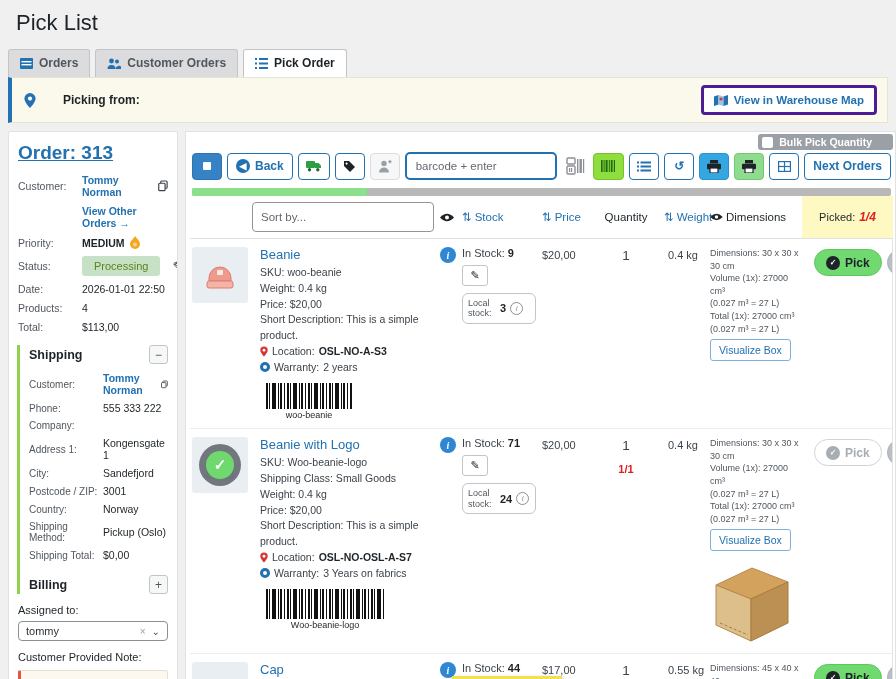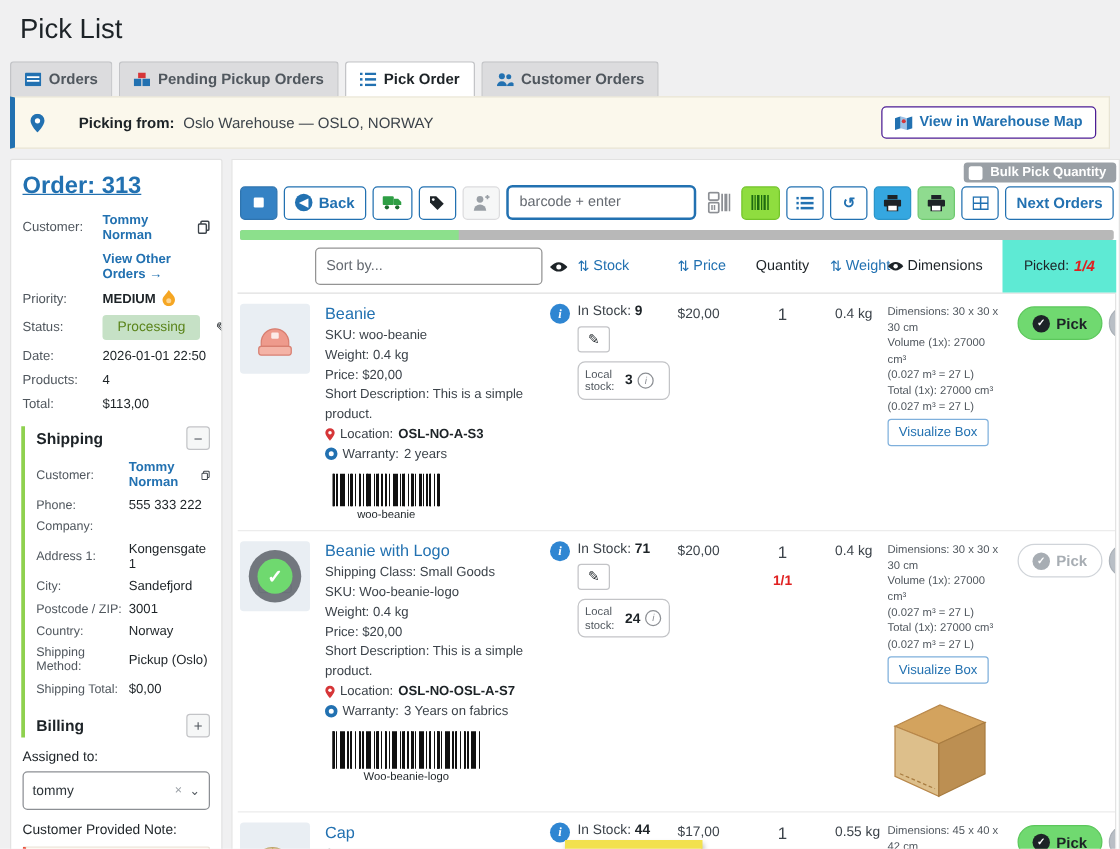--- a/index.html
+++ b/index.html
@@ -16,21 +16,21 @@
          padding:6px 11px 7px; font-size:12px; font-weight:700; color:#50575e; border-radius:3px 3px 0 0; cursor:pointer;}
   .tab.active { background:#fff; color:#1d2327; }
   .tab svg { display:block; }
 
   
   .banner { margin:0 8px; background:#fbf8ec; border:1px solid #e8e4d4; border-left:4px solid #2271b1;
             display:flex; align-items:center; padding:7px 10px 7px 12px; min-height:38px; }
   .banner .txt { display:flex; align-items:center; gap:7px; }
   .banner b { color:#1d2327; font-size:12px;padding-left:20px; }
   .banner span.val { color:#3c434a; font-size:12px; }
-  .map-btn { margin-left:auto; background:#fff; border:1px solid #4c1d95; color:#2271b1; border-radius:4px;
+  .map-btn { margin-left:auto; background:#fff; border:3px solid #4c1d95; color:#2271b1; border-radius:4px;
              padding:6px 10px; font-size:11.5px; font-weight:700; display:flex; align-items:center; gap:6px; }
 
   
   .layout { display:flex; gap:7px; padding:8px 0 0 8px; align-items:flex-start; height:574px; }
   .sidebar { width:170px; background:#fff; border:1px solid #e2e2e2; border-radius:2px; padding:10px 9px; height:566px; overflow:hidden; }
   .main { width:711px; background:#fff; border:1px solid #e2e2e2; padding:0 2px 0 4px; height:574px; overflow:hidden; position:relative; }
 
   
   .order-title { color:#2271b1; font-size:19px; font-weight:700; text-decoration:underline; display:inline-block; margin-bottom:10px;}
   .f-row { display:grid; grid-template-columns:64px 1fr; align-items:center; margin-bottom:7px; font-size:10.5px; color:#50575e;}
@@ -39,29 +39,29 @@
   .badge { background:#c6e1c6; color:#5b841b; padding:4px 12px; border-radius:3px; font-size:11px; font-weight:400;}
   .pencil { font-size:13px; color:#1d2327; margin-left:8px; cursor:pointer;}
   .section { border-left:3px solid #8fd14f; padding-left:8px; margin:12px 0 0 -9px; margin-left:-1px; padding-left:9px;}
   .sec-head { display:flex; align-items:center; justify-content:space-between; margin-bottom:8px; }
   .sec-head .t { font-size:12.5px; font-weight:700; color:#1d2327; }
   .sq-btn { width:19px; height:19px; border:1px solid #c3c4c7; background:#f6f7f7; border-radius:3px; font-size:12px; color:#50575e; line-height:1;}
   .s-row { display:grid; grid-template-columns:74px 1fr; margin-bottom:6px; font-size:10px; color:#50575e; align-items:center;}
   .s-row .val { font-size:10.5px; color:#1d2327; display:flex; align-items:center; gap:3px;}
   .s-row a { font-size:10.5px; font-weight:700;}
   .lbl { font-size:11px; color:#1d2327; margin:10px 0 5px; }
-  .select { border:1px solid #8c8f94; border-radius:4px; height:31px; display:flex; align-items:center; padding:0 7px; font-size:11px; color:#2c3338; background:#fff; cursor:pointer;}
+  .select { border:1px solid #8c8f94; border-radius:4px; height:20px; display:flex; align-items:center; padding:0 7px; font-size:11px; color:#2c3338; background:#fff; cursor:pointer;}
   .select .x { margin-left:auto; color:#9aa0a6; font-size:10px; }
   .select .chev { color:#50575e; margin-left:6px; font-size:10px; }
   .note-ta { width:100%; height:74px; background:#fdf8ef; border:1px solid #e7dfd2; border-left:3px solid #e8543f; border-radius:2px; resize:both; margin-top:2px;}
 
   
   .bulk-row { display:flex; justify-content:flex-end; padding-top:2px; }
   .bulk-pill { background:#9aa0a6; color:#fff; border-radius:3px; font-size:10.5px; font-weight:700;
-               display:flex; align-items:center; gap:6px; padding:2px 8px 2px 4px; cursor:pointer;}
+               display:flex; align-items:center; gap:6px; padding:2px 21px 2px 4px; cursor:pointer;}
   .bulk-pill .cb { width:11px; height:11px; background:#fff; border-radius:2px; }
   .toolbar { display:flex; align-items:center; justify-content:space-between; padding:2px 2px 6px 2px; }
   .tb-left, .tb-right { display:flex; align-items:center; gap:5px; }
   .tbtn { height:27px; min-width:30px; background:#fff; border:1px solid #2271b1; border-radius:4px; color:#2271b1;
           font-size:12px; font-weight:700; display:flex; align-items:center; justify-content:center; gap:5px; padding:0 8px;}
   .tbtn.square { padding:0 7px; }
   .tbtn.blue-fill { background:#3582c4; border-color:#2f74af; color:#fff; }
   .tbtn.disabled { border-color:#dcdcde; background:#f6f7f7; color:#9aa0a6; }
   .tbtn.print-blue { background:#35a7e0; border-color:#2b95c9; color:#1d2327; }
   .tbtn.print-green { background:#8fdb8f; border-color:#6fc96f; color:#1d2327; }
@@ -73,21 +73,21 @@
   .progress { height:8px; background:#b8b8b8; border-radius:2px; margin:2px 2px 0 2px; overflow:hidden;}
   .progress .fill { height:100%; background:#8ce08c; }
 
   
   .grid-cols { display:grid; grid-template-columns:70px 180px 22px 80px 56px 56px 56px 92px 1fr; }
   .thead { align-items:center; border-bottom:1px solid #e0e0e0; padding:6px 0; min-height:42px; }
   .thead .hcell { font-size:11.5px; color:#1d2327; display:flex; align-items:center; gap:3px;}
   .thead .sortable { color:#2271b1; font-weight:400; cursor:pointer;}
   .sort-input { grid-column:1 / 3; margin-left:62px; width:182px; height:30px; border:1px solid #949494; border-radius:4px; padding:0 8px; font-size:11.5px; color:#2c3338;}
   .sort-input::placeholder { color:#646970;}
-  .picked-cell { background:#5eead4; align-self:stretch; display:flex; align-items:center; justify-content:center; gap:4px; margin:-6px 0; font-size:11px; color:#1d2327;}
+  .picked-cell { background:#fef9c3; align-self:stretch; display:flex; align-items:center; justify-content:center; gap:4px; margin:-6px 0; font-size:11px; color:#1d2327;}
   .picked-cell b { color:#e02020; font-size:12px;font-style:italic; }
   .items { overflow:hidden; border-right:1px solid #e3e3e3; }
   .row { border-bottom:1px solid #ececec; padding:8px 0 6px; position:relative; }
   .img-cell { padding-left:2px; }
   .prod-img { width:56px; height:56px; background:#e9eef3; border-radius:3px; display:flex; align-items:center; justify-content:center; position:relative; cursor:pointer;}
   .check-ovl { position:absolute; inset:0; display:flex; align-items:center; justify-content:center; }
   .check-ovl .oc { width:42px; height:42px; border-radius:50%; background:rgba(97,103,109,.88); display:flex; align-items:center; justify-content:center;}
   .check-ovl .ic { width:28px; height:28px; border-radius:50%; background:#6fd96f; color:#fff; font-size:15px; font-weight:700; display:flex; align-items:center; justify-content:center;}
   .prod-name { font-size:13px; text-decoration:none; font-weight:400; display:inline-block; margin-bottom:3px;}
   .pline { font-size:10.5px; color:#3c434a; line-height:1.5; }
@@ -131,57 +131,48 @@
 <div class="tabs">
   <div class="tab">
     <svg width="13" height="11" viewBox="0 0 13 11">
         <rect x="0" y="0" width="13" height="11" rx="1" fill="#2271b1"></rect>
         <rect x="1.5" y="3" width="10" height="1.4" fill="#fff"></rect>
         <rect x="1.5" y="6" width="10" height="1.4" fill="#fff"></rect>
       </svg>
     <span>Orders</span>
   </div>
   <div class="tab">
-    <svg width="13" height="11" viewBox="0 0 13 11">
-        <rect x="0" y="5" width="6" height="6" fill="#2271b1"></rect>
-        <rect x="7" y="5" width="6" height="6" fill="#2271b1"></rect>
-        <rect x="3.5" y="0" width="6" height="4.5" fill="#d63638"></rect>
+    <svg width="14" height="11" viewBox="0 0 14 11">
+        <circle cx="4.5" cy="3" r="2.4" fill="#2271b1"></circle>
+        <circle cx="10" cy="3.4" r="2" fill="#2271b1"></circle>
+        <path d="M0.5 11 a4 4 0 0 1 8 0 z" fill="#2271b1"></path>
+        <path d="M8.5 11 a3.4 3.4 0 0 1 5.5 -2.4 V11 z" fill="#2271b1"></path>
       </svg>
-    <span>Pending Pickup Orders</span>
+    <span>Customer Orders</span>
   </div>
   <div class="tab active">
     <svg width="13" height="11" viewBox="0 0 13 11">
         <rect x="0" y="0" width="2" height="2" fill="#2271b1"></rect>
         <rect x="0" y="4.5" width="2" height="2" fill="#2271b1"></rect>
         <rect x="0" y="9" width="2" height="2" fill="#2271b1"></rect>
         <rect x="4" y="0" width="9" height="2" fill="#2271b1"></rect>
         <rect x="4" y="4.5" width="9" height="2" fill="#2271b1"></rect>
         <rect x="4" y="9" width="9" height="2" fill="#2271b1"></rect>
       </svg>
     <span>Pick Order</span>
   </div>
-  <div class="tab">
-    <svg width="14" height="11" viewBox="0 0 14 11">
-        <circle cx="4.5" cy="3" r="2.4" fill="#2271b1"></circle>
-        <circle cx="10" cy="3.4" r="2" fill="#2271b1"></circle>
-        <path d="M0.5 11 a4 4 0 0 1 8 0 z" fill="#2271b1"></path>
-        <path d="M8.5 11 a3.4 3.4 0 0 1 5.5 -2.4 V11 z" fill="#2271b1"></path>
-      </svg>
-    <span>Customer Orders</span>
-  </div>
 </div>
 
 <div class="banner">
   <div class="txt">
     <svg width="12" height="15" viewBox="0 0 12 15">
         <path d="M6 0 a5.6 5.6 0 0 1 5.6 5.6 C11.6 9.4 6 15 6 15 S0.4 9.4 0.4 5.6 A5.6 5.6 0 0 1 6 0 z" fill="#2271b1"></path>
         <circle cx="6" cy="5.6" r="2.1" fill="#fff"></circle>
       </svg>
     <b>Picking from:</b>
-    <span class="val">Oslo Warehouse — OSLO, NORWAY</span>
   </div>
   <button class="map-btn">
     <svg width="14" height="11" viewBox="0 0 14 11">
         <polygon points="0,1.5 4.5,0 4.5,9.5 0,11" fill="#2271b1"></polygon>
         <polygon points="4.5,0 9.5,1.5 9.5,11 4.5,9.5" fill="#9ec2e6"></polygon>
         <polygon points="9.5,1.5 14,0 14,9.5 9.5,11" fill="#2271b1"></polygon>
         <circle cx="7" cy="4" r="1.6" fill="#d63638"></circle>
       </svg>
     <span>View in Warehouse Map</span>
   </button>
@@ -521,22 +512,22 @@
               </svg>
           <div class="check-ovl">
                 <div class="oc">
                   <div class="ic">✓</div>
                 </div>
               </div>
         </div>
           </div>
         <div>
           <a class="prod-name">Beanie with Logo</a>
+          <div class="pline">SKU: Woo-beanie-logo</div>
           <div class="pline">Shipping Class: Small Goods</div>
-          <div class="pline">SKU: Woo-beanie-logo</div>
           <div class="pline">Weight: 0.4 kg</div>
           <div class="pline">Price: $20,00</div>
           <div class="pline">Short Description: This is a simple product.</div>
           <div class="pline icon-line">
               <svg width="8" height="11" viewBox="0 0 12 15">
                 <path d="M6 0 a5.6 5.6 0 0 1 5.6 5.6 C11.6 9.4 6 15 6 15 S0.4 9.4 0.4 5.6 A5.6 5.6 0 0 1 6 0 z" fill="#d63638"></path>
                 <circle cx="6" cy="5.6" r="2.1" fill="#fff"></circle>
               </svg>
               <span>Location:</span>
               <b>OSL-NO-OSL-A-S7</b>

